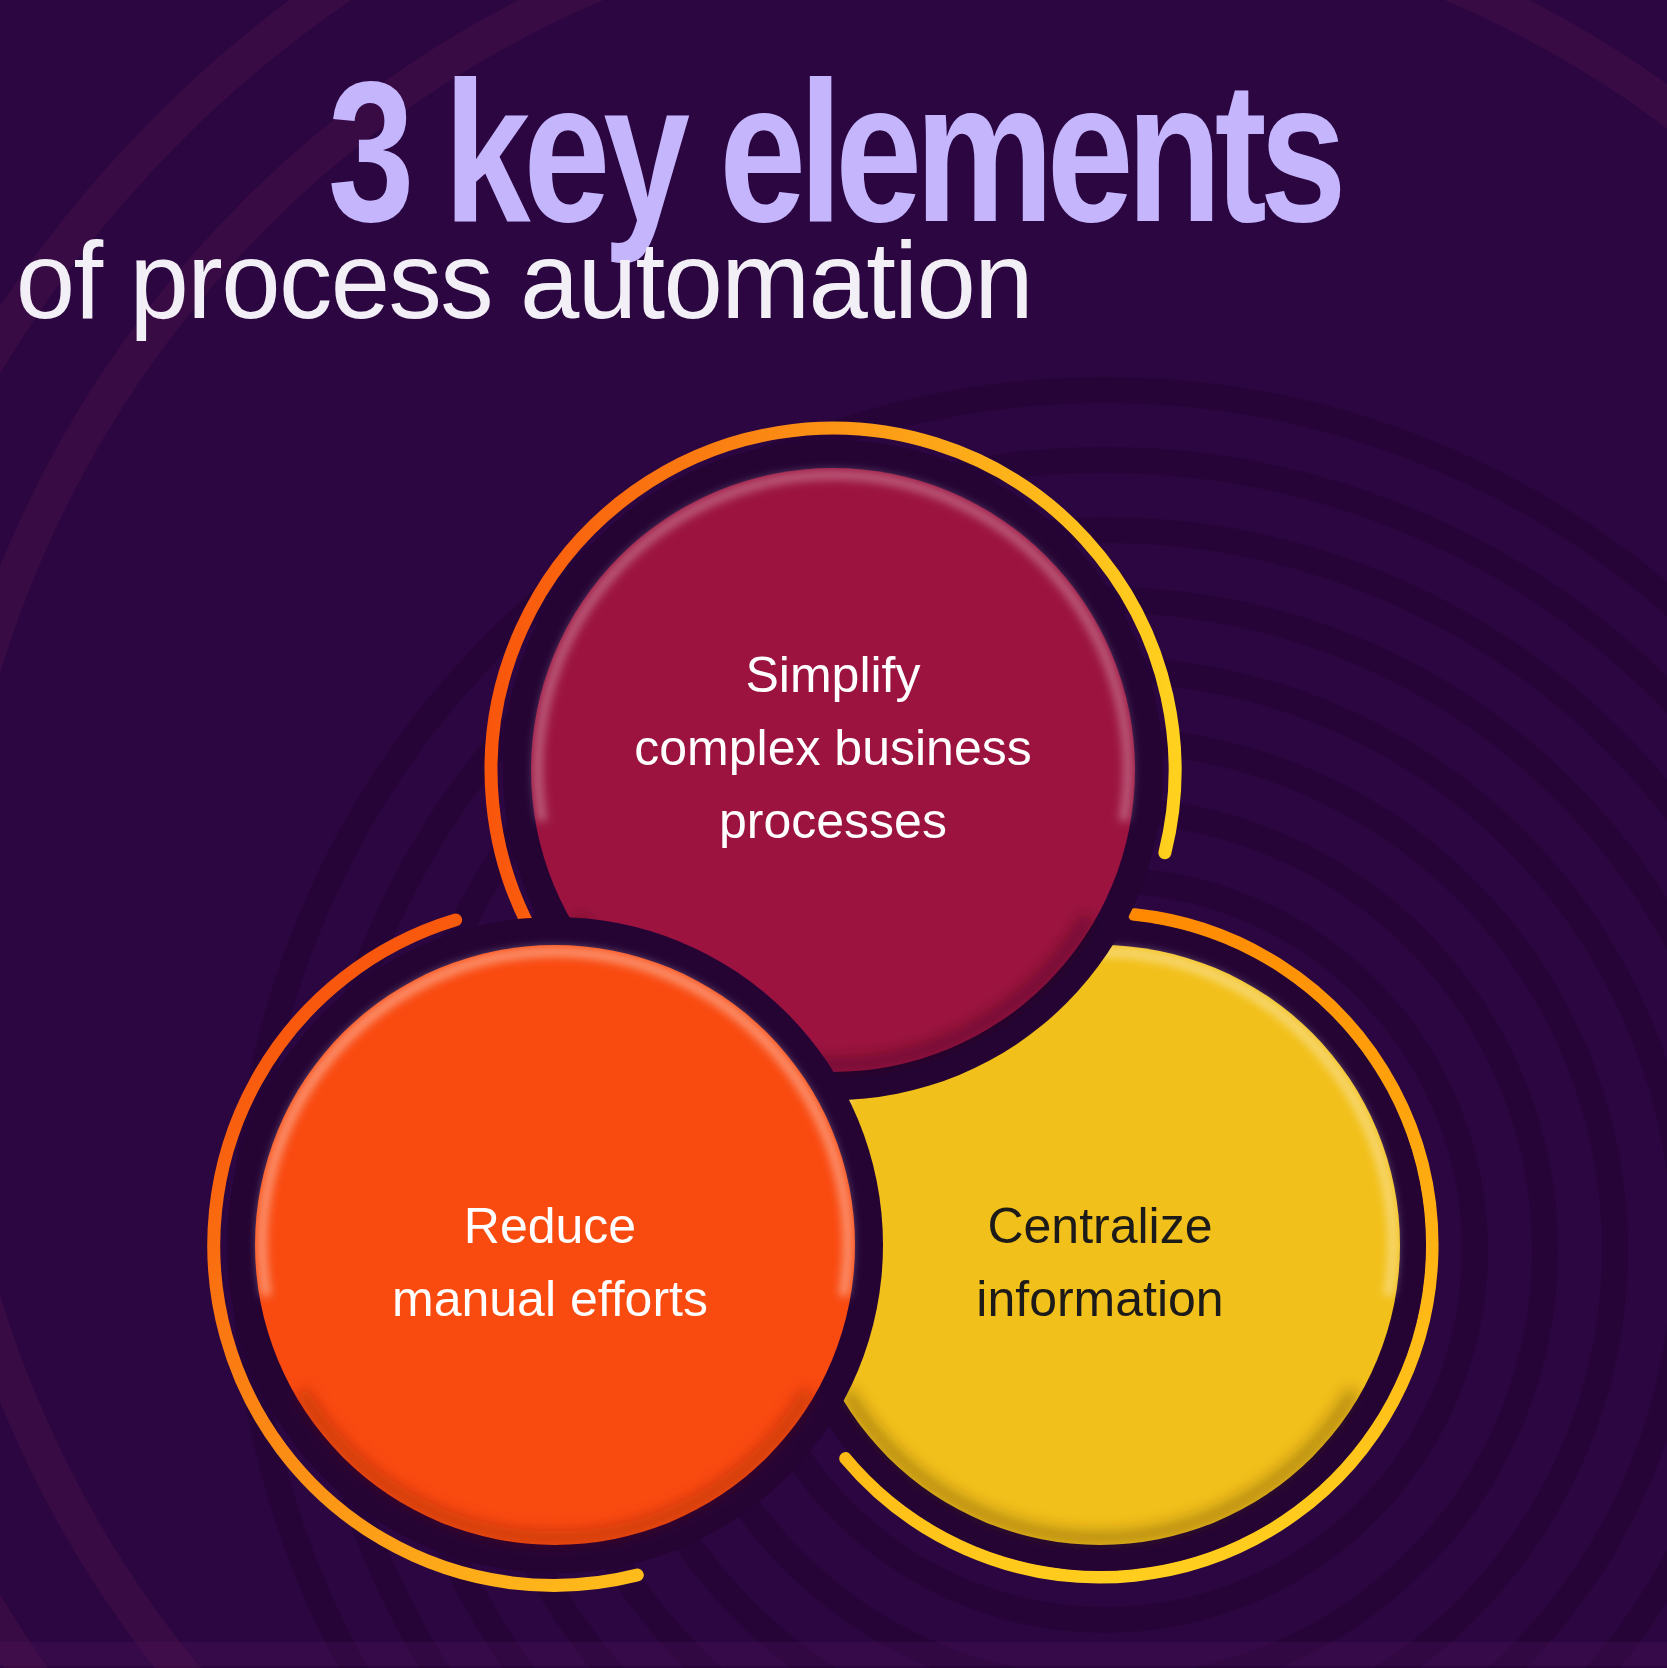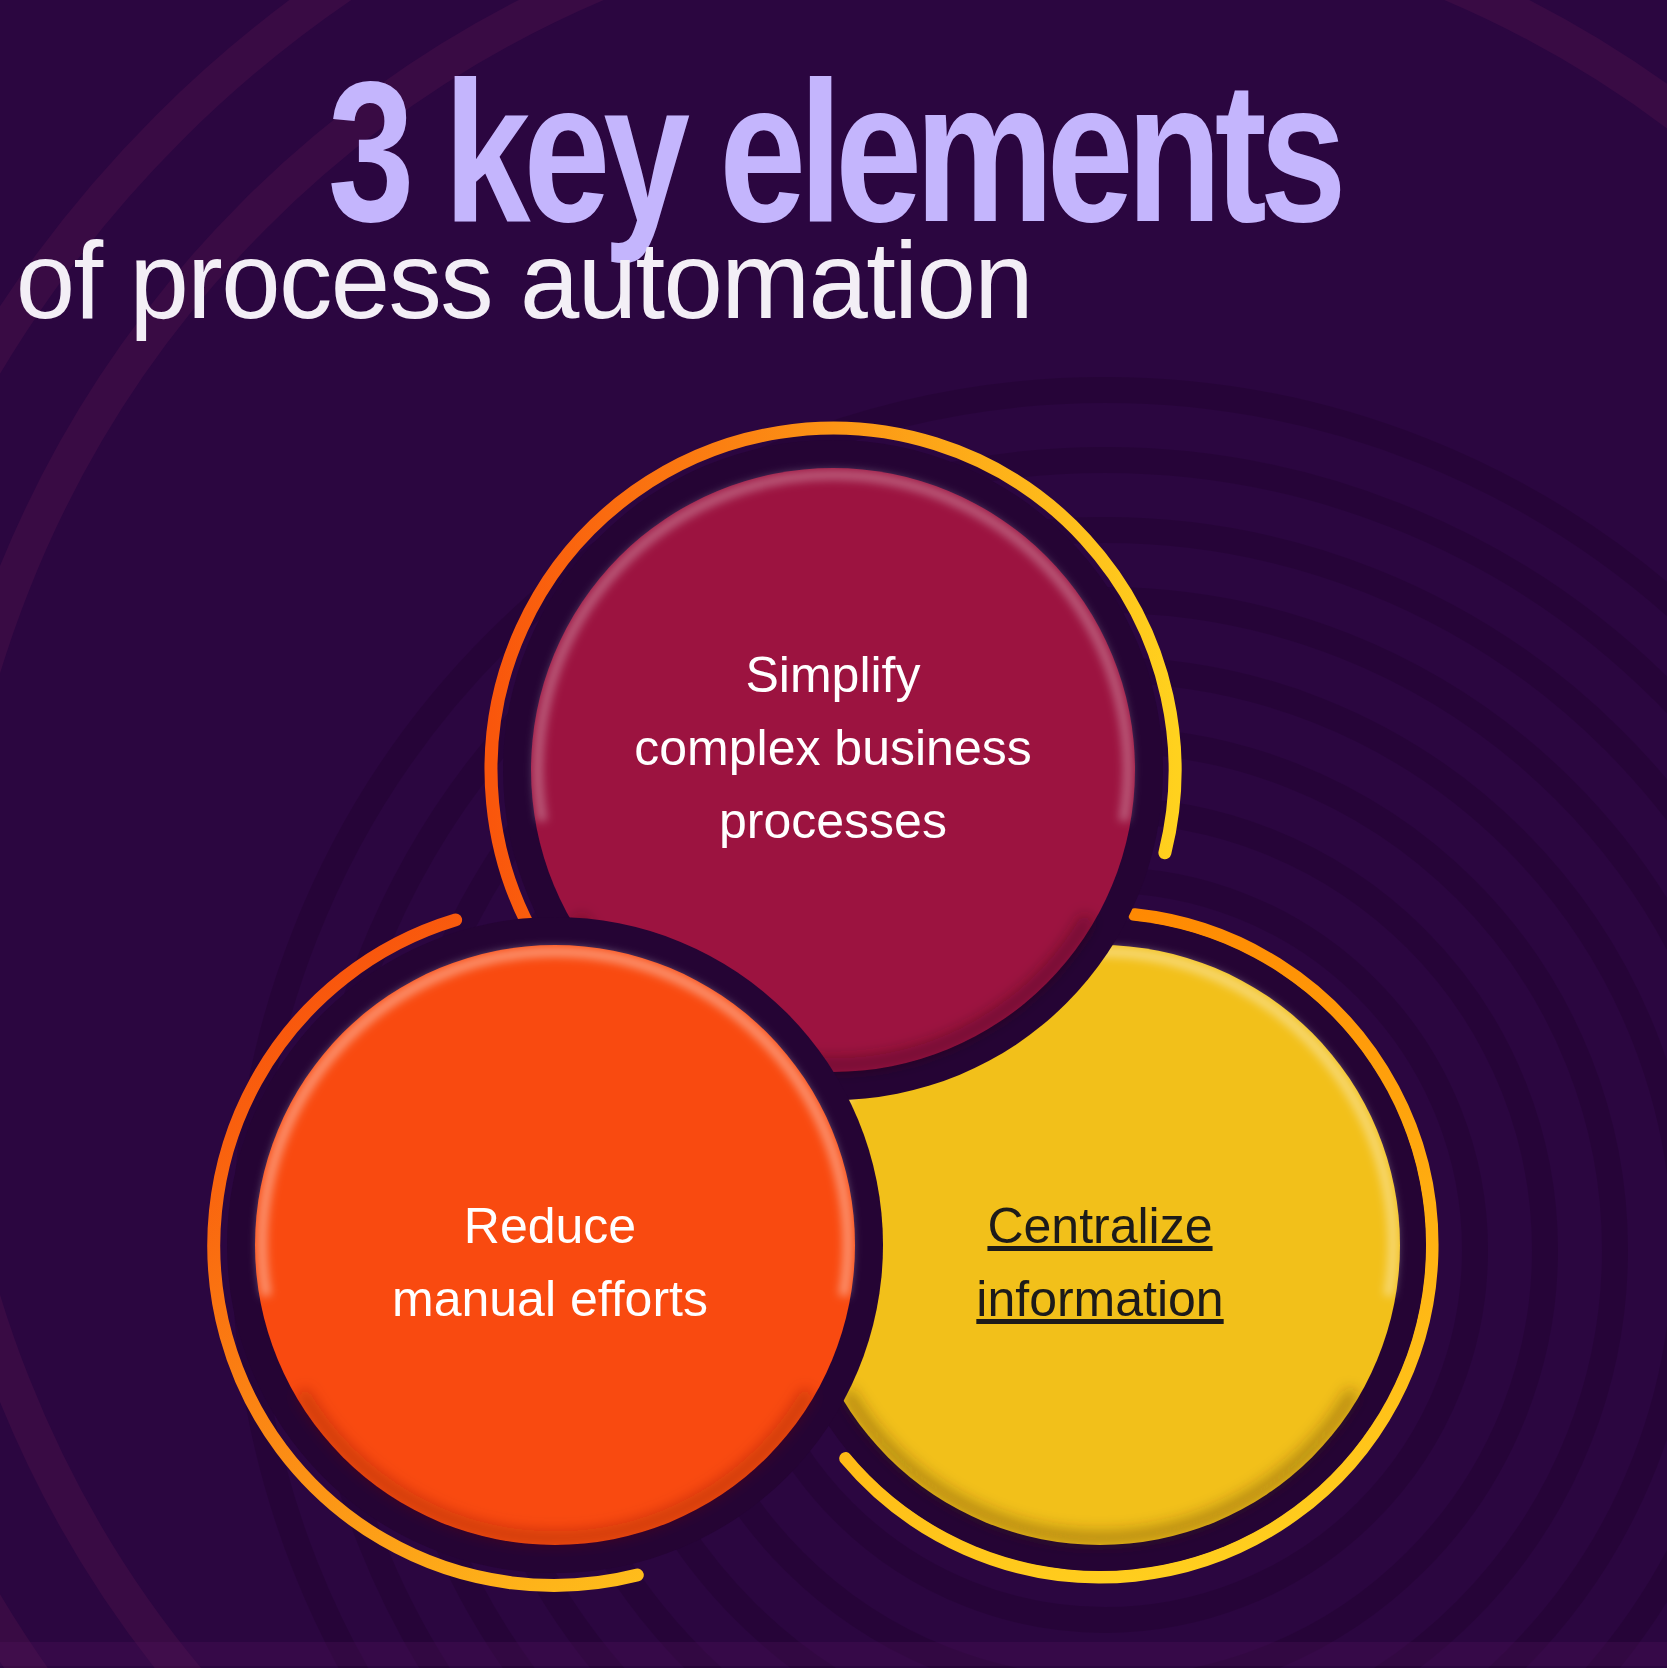--- a/index.html
+++ b/index.html
@@ -28,21 +28,21 @@
   .subtitle .squeeze{display:inline-block;transform:scaleX(0.97);transform-origin:50% 50%;}
   .bubble-label{
     position:absolute;width:600px;
     text-align:center;white-space:pre-line;
     font-size:50px;line-height:73px;font-weight:400;
   }
   .label-light{color:#FFFFFF;}
   .label-dark{color:#1D1B1A;}
   .label-simplify{left:533px;top:639px;}
   .label-reduce{left:250px;top:1190px;}
-  .label-centralize{left:800px;top:1190px;text-decoration:underline;}
+  .label-centralize{left:800px;top:1190px;}
 </style>
 </head>
 <body>
 
 <div class="stage">
 
   <svg width="1667" height="1668" viewBox="0 0 1667 1668">
     <defs>
       <linearGradient id="gM" gradientUnits="userSpaceOnUse" x1="490" y1="770" x2="1180" y2="770">
         <stop offset="0" stop-color="#F9560C"></stop>

